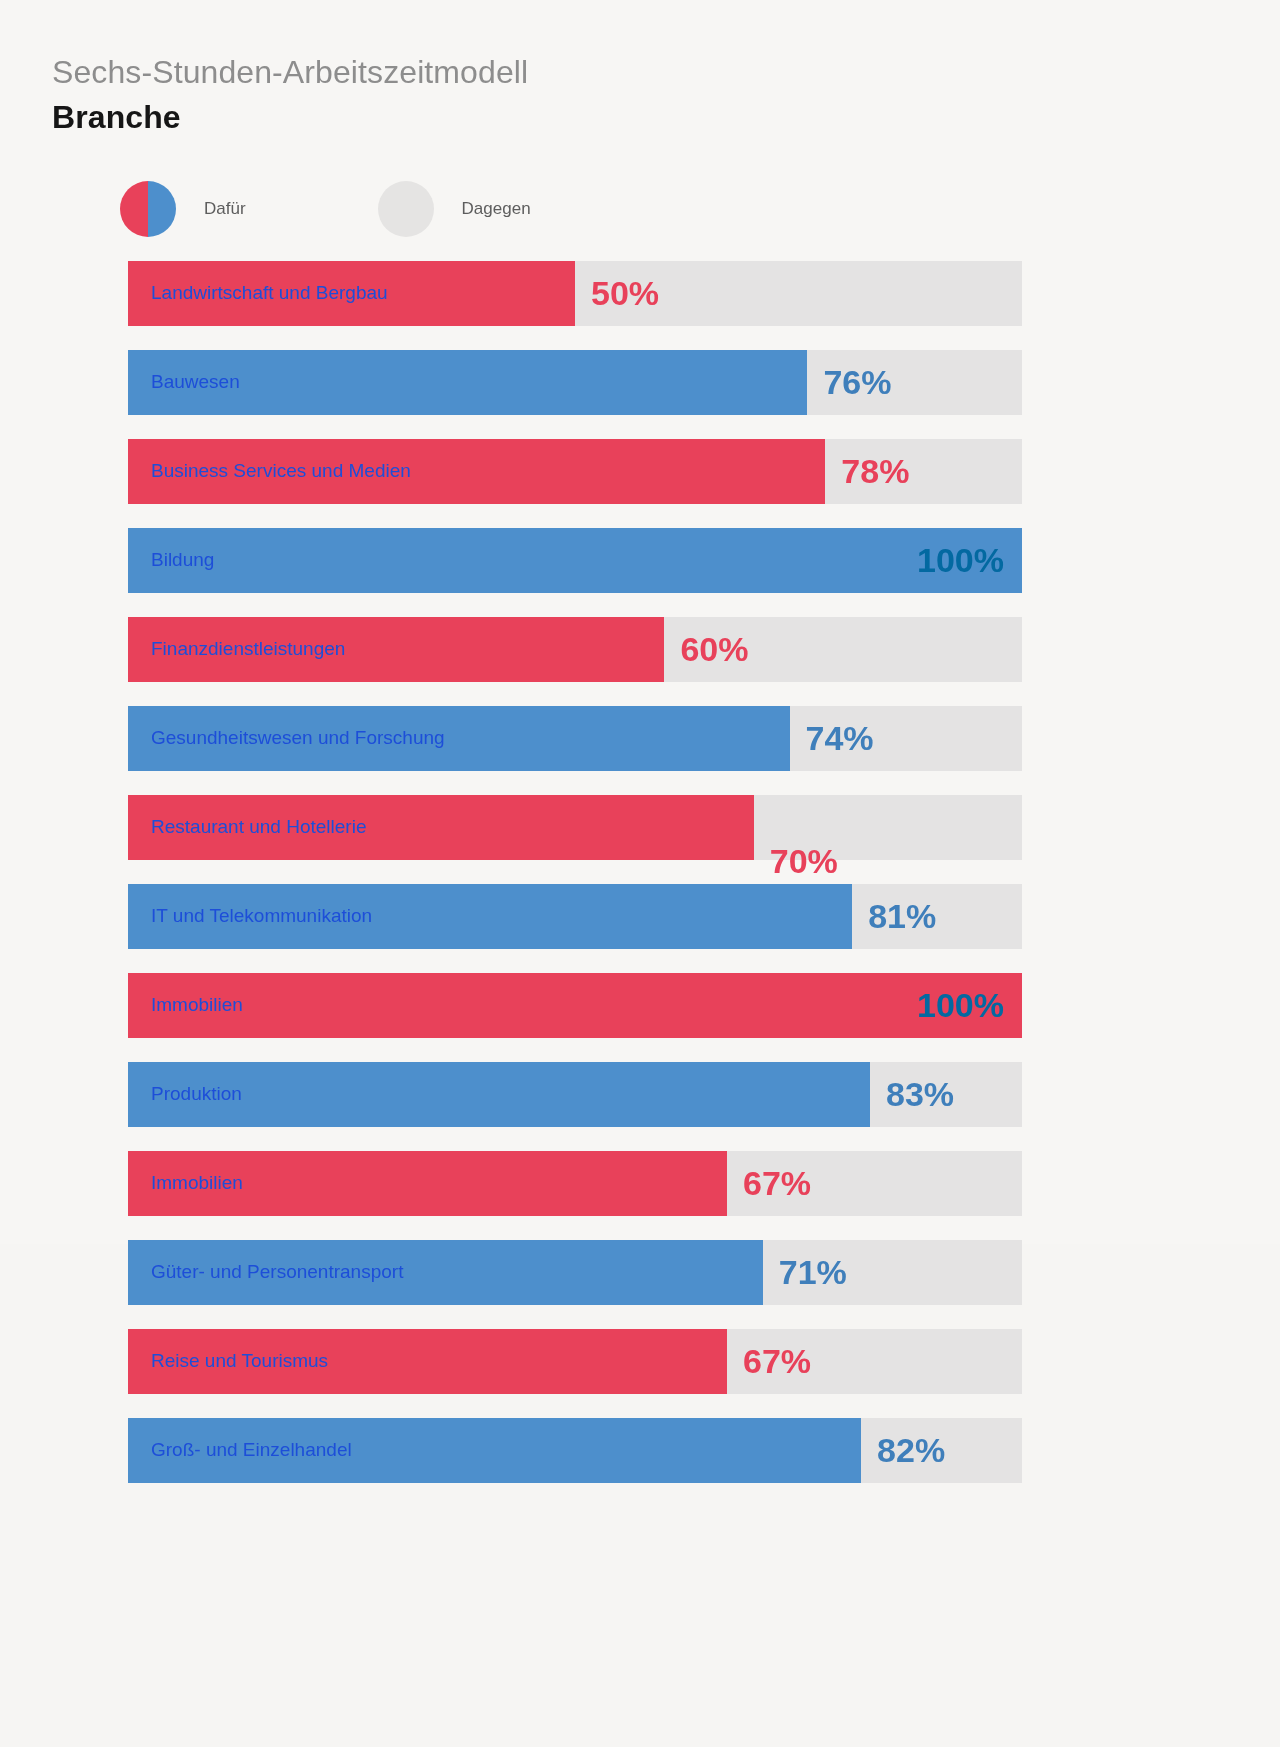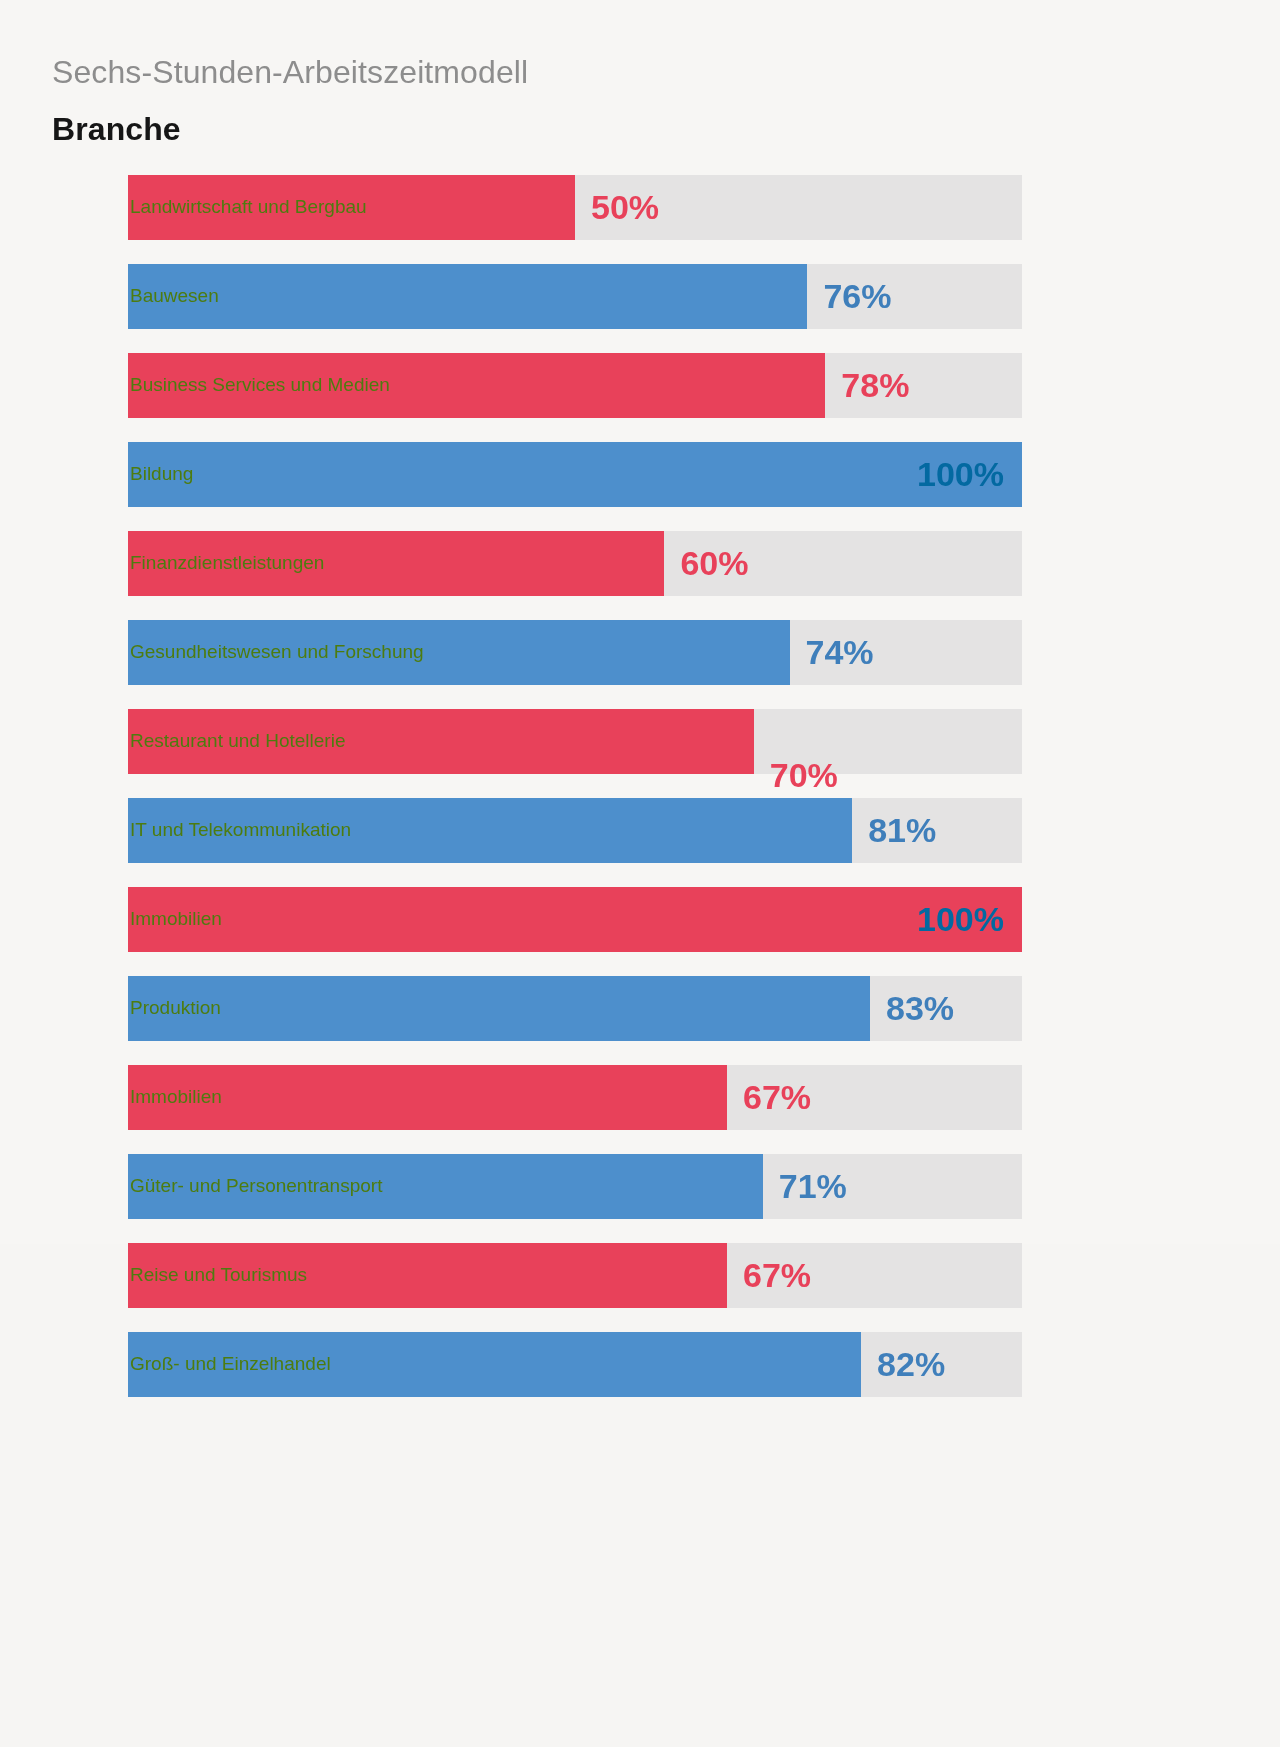--- a/index.html
+++ b/index.html
@@ -32,21 +32,21 @@
     letter-spacing: 0.1px;
     line-height: 1.28;
     white-space: nowrap;
   }
   .title-main {
     font-size: 32px;
     font-weight: 700;
     color: #161616;
     letter-spacing: 0.1px;
     line-height: 1.3;
-    margin-top: 16px;
+    margin-top: 4px;
     white-space: nowrap;
   }
 
   
   .legend {
     display: flex;
     align-items: center;
     margin: 42px 0 0 120px;
   }
   .legend-item {
@@ -95,25 +95,25 @@
     left: 0;
     top: 0;
     bottom: 0;
     height: 100%;
   }
   .bar.red  { background: #e8415a; }
   .bar.blue { background: #4d8fcc; }
 
   .cat-label {
     position: absolute;
-    left: 2px;
+    left: 23px;
     top: 50%;
     transform: translateY(-50%);
     font-size: 19px;
-    color: #4d7c0f;
+    color: #1d4ed8;
     white-space: nowrap;
     z-index: 2;
   }
   .value {
     position: absolute;
     top: 50%;
     transform: translateY(-50%);
     font-size: 34px;
     font-weight: 700;
     white-space: nowrap;
@@ -130,20 +130,30 @@
 </head>
 <body>
 
 <div class="page">
 
   <div class="header">
     <div class="title-sub">Sechs-Stunden-Arbeitszeitmodell</div>
     <div class="title-main">Branche</div>
   </div>
 
+  <div class="legend">
+    <div class="legend-item">
+      <span class="swatch-split"></span>
+      <span class="legend-label">Dafür</span>
+    </div>
+    <div class="legend-item">
+      <span class="swatch-gray"></span>
+      <span class="legend-label">Dagegen</span>
+    </div>
+  </div>
 
   <div class="chart" id="chart">
       <div class="row">
         <div class="bar red" style="width: 50%;"></div>
         <div class="cat-label">Landwirtschaft und Bergbau</div>
         <div class="value outside red" style="left: calc(50% + 16px);">50%</div>
       </div>
       <div class="row">
         <div class="bar blue" style="width: 76%;"></div>
         <div class="cat-label">Bauwesen</div>

